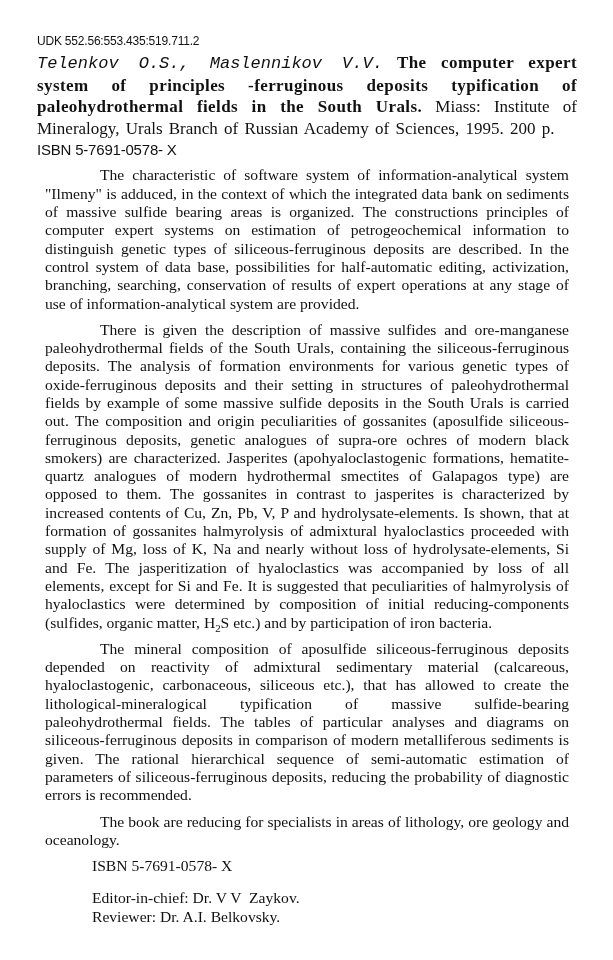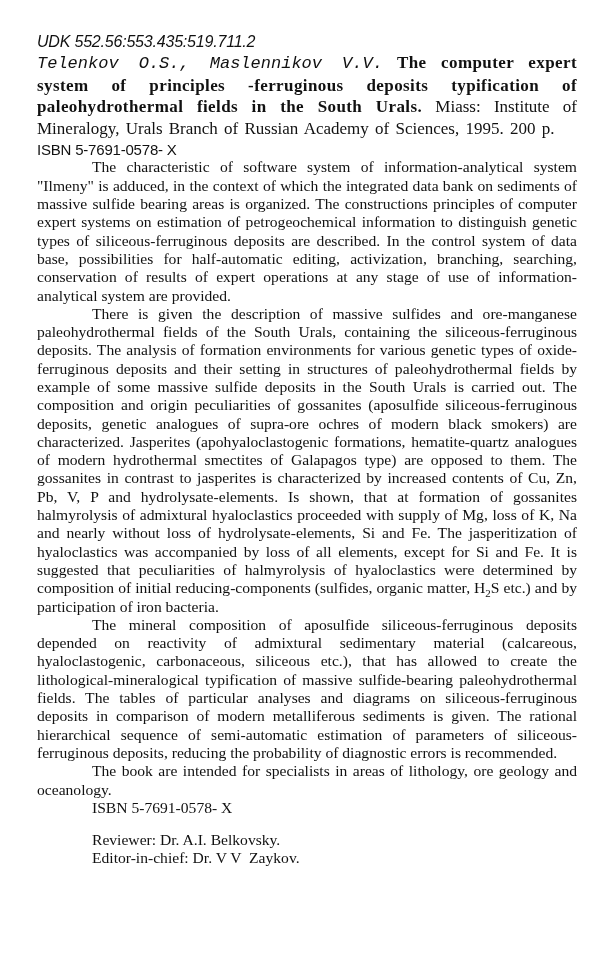--- a/index.html
+++ b/index.html
@@ -21,25 +21,24 @@
       top: 31px;
       width: 540px;
     }
     .header {
       font-size: 17px;
       line-height: 21.4px;
       text-align: justify;
     }
     .udk {
       font-family: "Liberation Sans", "DejaVu Sans", sans-serif;
-      font-size: 16px;
+      font-size: 12px;
       letter-spacing: -0.2px;
       display: block;
       white-space: nowrap;
-      font-style: italic;
     }
     .citation {
       text-align: justify;
       word-spacing: 2px;
     }
     .authors {
       font-style: italic;
       font-family: Liberation Mono, monospace;
     }
     .title {
@@ -51,21 +50,21 @@
       font-family: "Liberation Sans", "DejaVu Sans", sans-serif;
       font-size: 15px;
       letter-spacing: -0.2px;
     }
     .abstract {
       font-size: 15.6px;
       line-height: 18.3px;
       margin-top: -2px;
     }
     .abstract p {
-      margin: 0;
+      margin: 8px;
       text-align: justify;
       text-indent: 55px;
     }
     .abstract p.last {
       text-align: justify;
     }
     .meta {
       font-size: 15.6px;
       line-height: 18.3px;
       padding-left: 55px;
@@ -90,23 +89,23 @@
       <span class="title">The computer expert system of principles -ferruginous deposits typification of paleohydrothermal fields in the South Urals.</span>
       <span class="publication">Miass: Institute of Mineralogy, Urals Branch of Russian Academy of Sciences, 1995. 200 p.</span>
     </div>
     <span class="isbn-top">ISBN 5-7691-0578- X</span>
   </div>
 
   <div class="abstract">
     <p>The characteristic of software system of information-analytical system "Ilmeny" is adduced, in the context of which the integrated data bank on sediments of massive sulfide bearing areas is organized. The constructions principles of computer expert systems on estimation of petrogeochemical information to distinguish genetic types of siliceous-ferruginous deposits are described. In the control system of data base, possibilities for half-automatic editing, activization, branching, searching, conservation of results of expert operations at any stage of use of information-analytical system are provided.</p>
     <p><span>There is given the description of massive sulfides and ore-manganese paleohydrothermal fields of the South Urals, containing the siliceous-ferruginous deposits. The analysis of formation environments for various genetic types of oxide-ferruginous deposits and their setting in structures of paleohydrothermal fields by example of some massive sulfide deposits in the South Urals is carried out. The composition and origin peculiarities of gossanites (aposulfide siliceous-ferruginous deposits, genetic analogues of supra-ore ochres of modern black smokers) are characterized. Jasperites (apohyaloclastogenic formations, hematite-quartz analogues of modern hydrothermal smectites of Galapagos type) are opposed to them. The gossanites in contrast to jasperites is characterized by increased contents of Cu, Zn, Pb, V, P and hydrolysate-elements. Is shown, that at formation of gossanites halmyrolysis of admixtural hyaloclastics proceeded with supply of Mg, loss of K, Na and nearly without loss of hydrolysate-elements, Si and Fe. The jasperitization of hyaloclastics was accompanied by loss of all elements, except for Si and Fe. It is suggested that peculiarities of halmyrolysis of hyaloclastics were determined by composition of initial reducing-components (sulfides, organic matter, </span><span><span>H</span><sub>2</sub><span>S</span></span><span> etc.) and by participation of iron bacteria.</span></p>
     <p>The mineral composition of aposulfide siliceous-ferruginous deposits depended on reactivity of admixtural sedimentary material (calcareous, hyaloclastogenic, carbonaceous, siliceous etc.), that has allowed to create the lithological-mineralogical typification of massive sulfide-bearing paleohydrothermal fields. The tables of particular analyses and diagrams on siliceous-ferruginous deposits in comparison of modern metalliferous sediments is given. The rational hierarchical sequence of semi-automatic estimation of parameters of siliceous-ferruginous deposits, reducing the probability of diagnostic errors is recommended.</p>
-    <p class="last">The book are intended for specialists in areas of lithology, ore geology and oceanology.</p>
+    <p class="last">The book are reducing for specialists in areas of lithology, ore geology and oceanology.</p>
   </div>
 
   <div class="meta">
     <div>ISBN 5-7691-0578- X</div>
     <div class="gap"></div>
+    <div style="white-space: pre;">Editor-in-chief: Dr. V V  Zaykov.</div>
     <div>Reviewer: Dr. A.I. Belkovsky.</div>
-    <div style="white-space: pre;">Editor-in-chief: Dr. V V  Zaykov.</div>
   </div>
 
 </div>
 
 </body></html>

